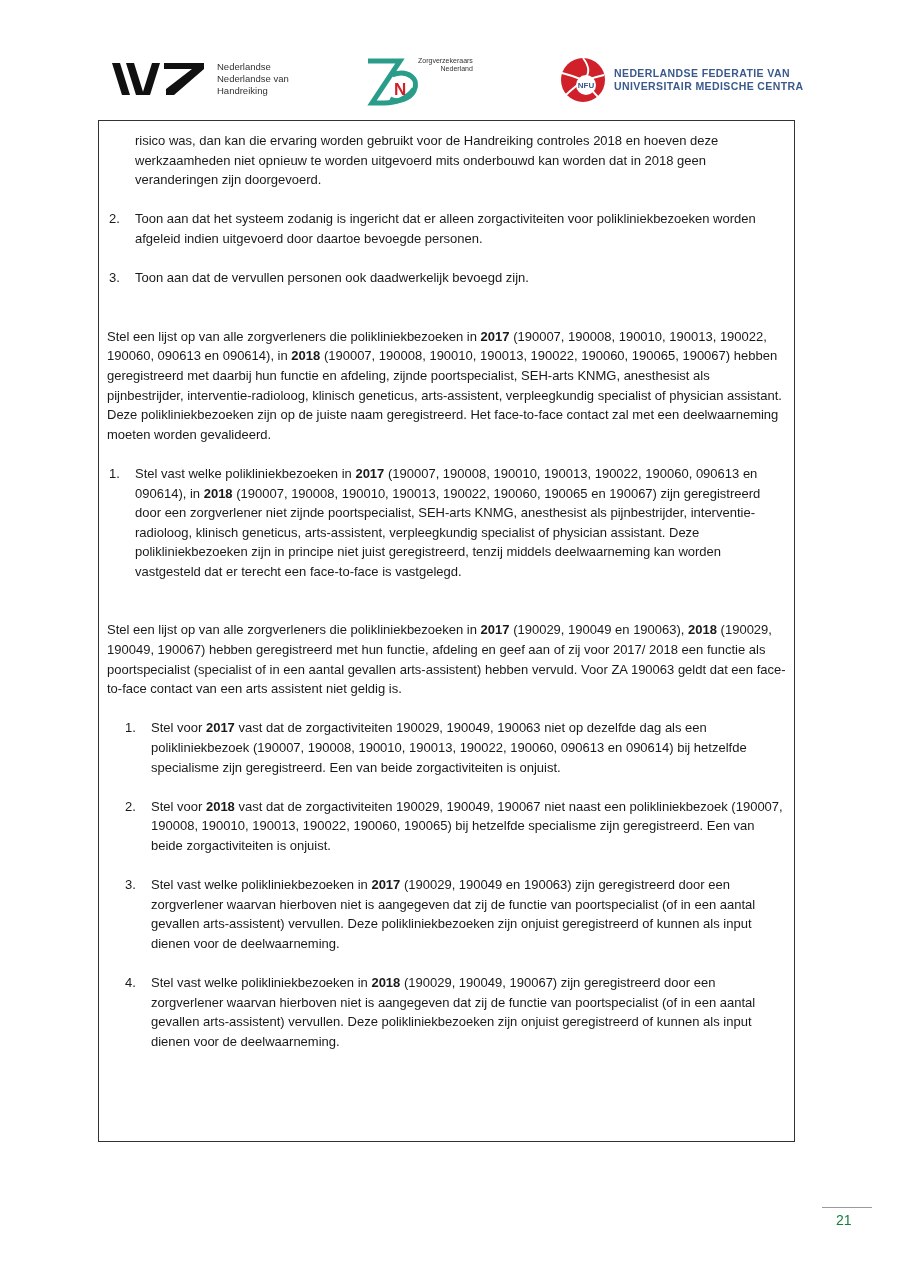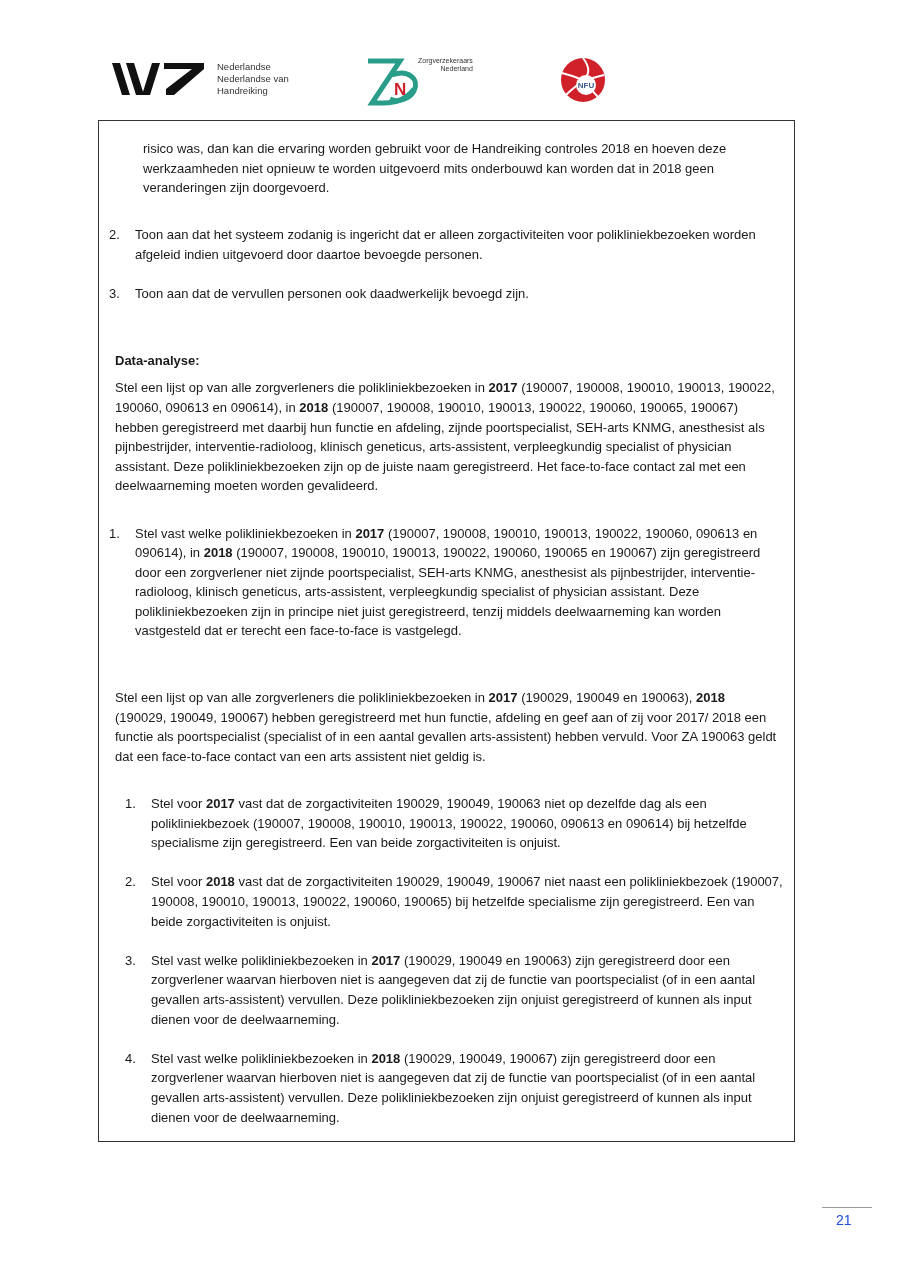--- a/index.html
+++ b/index.html
@@ -13,32 +13,32 @@
   .logo-nvz .txt { margin-left: 10px; font-size: 9.5px; line-height: 12px; color: #333; }
   .logo-zn { position: absolute; left: 364px; top: 0; width: 120px; height: 55px; }
   .logo-zn .txt { position: absolute; left: 54px; top: 2px; font-size: 7px; line-height: 8px; color: #333; text-align: right; }
   .logo-nfu { position: absolute; left: 560px; top: 2px; display: flex; align-items: center; }
   .logo-nfu .txt { margin-left: 8px; font-size: 10.5px; line-height: 13px; color: #3b5a8c; letter-spacing: 0.4px; font-weight: bold; }
 
   
   .box { position: absolute; left: 98px; top: 120px; width: 697px; height: 1022px;
          border: 1px solid #333; box-sizing: border-box; }
   .content { position: absolute; left: 8px; top: 10px; width: 680px; font-size: 13px; line-height: 19.6px; }
-  .content p { margin: 8px; }
+  .content p { margin: 0; }
   .item { position: relative; padding-left: 28px; }
   .item .num { position: absolute; left: 2px; top: 0; }
   .gap { height: 19.6px; }
   .gap2 { height: 39px; }
   .bold { font-weight: bold; }
   .sub { padding-left: 16px; }
   .sub .item { padding-left: 28px; }
 
   
   .footer-line { position: absolute; left: 822px; top: 1207px; width: 50px; height: 1px; background: #999; }
-  .page-num { position: absolute; left: 836px; top: 1212px; font-size: 14px; color: #1d4ed8; }
+  .page-num { position: absolute; left: 836px; top: 1212px; font-size: 14px; color: #15803d; }
 </style>
 </head>
 <body>
 
 <div class="header">
   <div class="logo-nvz">
     <svg width="95" height="36" viewBox="0 0 95 36">
       <polygon points="0,2 8,2 18,34 10,34" fill="#111"></polygon>
       <polygon points="14,2 22,2 32,34 24,34" fill="#111"></polygon>
       <polygon points="30,34 38,34 48,2 40,2" fill="#111"></polygon>
@@ -67,41 +67,44 @@
     <svg width="46" height="46" viewBox="0 0 46 46">
       <circle cx="23" cy="23" r="22" fill="#d0202a"></circle>
       <path d="M23,1 C30,10 30,18 23,23" fill="none" stroke="#fff" stroke-width="2"></path>
       <path d="M44,18 C36,20 30,22 23,23" fill="none" stroke="#fff" stroke-width="2"></path>
       <path d="M38,40 C32,34 28,28 23,23" fill="none" stroke="#fff" stroke-width="2"></path>
       <path d="M6,38 C12,32 18,28 23,23" fill="none" stroke="#fff" stroke-width="2"></path>
       <path d="M2,16 C10,18 16,20 23,23" fill="none" stroke="#fff" stroke-width="2"></path>
       <circle cx="26" cy="28" r="10" fill="#fff"></circle>
       <text x="26" y="31" font-size="8" font-weight="bold" fill="#3b5a8c" text-anchor="middle" font-family="Liberation Sans, sans-serif">NFU</text>
     </svg>
+    <div class="txt">
+      <div>NEDERLANDSE FEDERATIE VAN</div>
+      <div>UNIVERSITAIR MEDISCHE CENTRA</div>
+    </div>
   </div>
 </div>
 
 <div class="box">
   <div class="content">
 
     <p class="item"><span>risico was, dan kan die ervaring worden gebruikt voor de Handreiking controles 2018 en hoeven deze werkzaamheden niet opnieuw te worden uitgevoerd mits onderbouwd kan worden dat in 2018 geen veranderingen zijn doorgevoerd.</span></p>
     <div class="gap"></div>
 
     <div class="item">
       <span class="num">2.</span>
       <span>Toon aan dat het systeem zodanig is ingericht dat er alleen zorgactiviteiten voor polikliniekbezoeken worden afgeleid indien uitgevoerd door daartoe bevoegde personen.</span>
     </div>
     <div class="gap"></div>
     <div class="item">
       <span class="num">3.</span>
       <span>Toon aan dat de vervullen personen ook daadwerkelijk bevoegd zijn.</span>
     </div>
     <div class="gap2"></div>
 
-    <p class="bold">Data-analyse:</p>
     <p><span>Stel een lijst op van alle zorgverleners die polikliniekbezoeken in </span><span class="bold">2017</span><span> (190007, 190008, 190010, 190013, 190022, 190060, 090613 en 090614), in </span><span class="bold">2018</span><span> (190007, 190008, 190010, 190013, 190022, 190060, 190065, 190067) hebben geregistreerd met daarbij hun functie en afdeling, zijnde poortspecialist, SEH-arts KNMG, anesthesist als pijnbestrijder, interventie-radioloog, klinisch geneticus, arts-assistent, verpleegkundig specialist of physician assistant. Deze polikliniekbezoeken zijn op de juiste naam geregistreerd. Het face-to-face contact zal met een deelwaarneming moeten worden gevalideerd.</span></p>
     <div class="gap"></div>
 
     <div class="item">
       <span class="num">1.</span>
       <span>Stel vast welke polikliniekbezoeken in </span><span class="bold">2017</span><span> (190007, 190008, 190010, 190013, 190022, 190060, 090613 en 090614), in </span><span class="bold">2018</span><span> (190007, 190008, 190010, 190013, 190022, 190060, 190065 en 190067) zijn geregistreerd door een zorgverlener niet zijnde poortspecialist, SEH-arts KNMG, anesthesist als pijnbestrijder, interventie-radioloog, klinisch geneticus, arts-assistent, verpleegkundig specialist of physician assistant. Deze polikliniekbezoeken zijn in principe niet juist geregistreerd, tenzij middels deelwaarneming kan worden vastgesteld dat er terecht een face-to-face is vastgelegd.</span>
     </div>
     <div class="gap2"></div>
 
     <p><span>Stel een lijst op van alle zorgverleners die polikliniekbezoeken in </span><span class="bold">2017</span><span> (190029, 190049 en 190063), </span><span class="bold">2018</span><span> (190029, 190049, 190067) hebben geregistreerd met hun functie, afdeling en geef aan of zij voor 2017/ 2018 een functie als poortspecialist (specialist of in een aantal gevallen arts-assistent) hebben vervuld. Voor ZA 190063 geldt dat een face-to-face contact van een arts assistent niet geldig is.</span></p>

